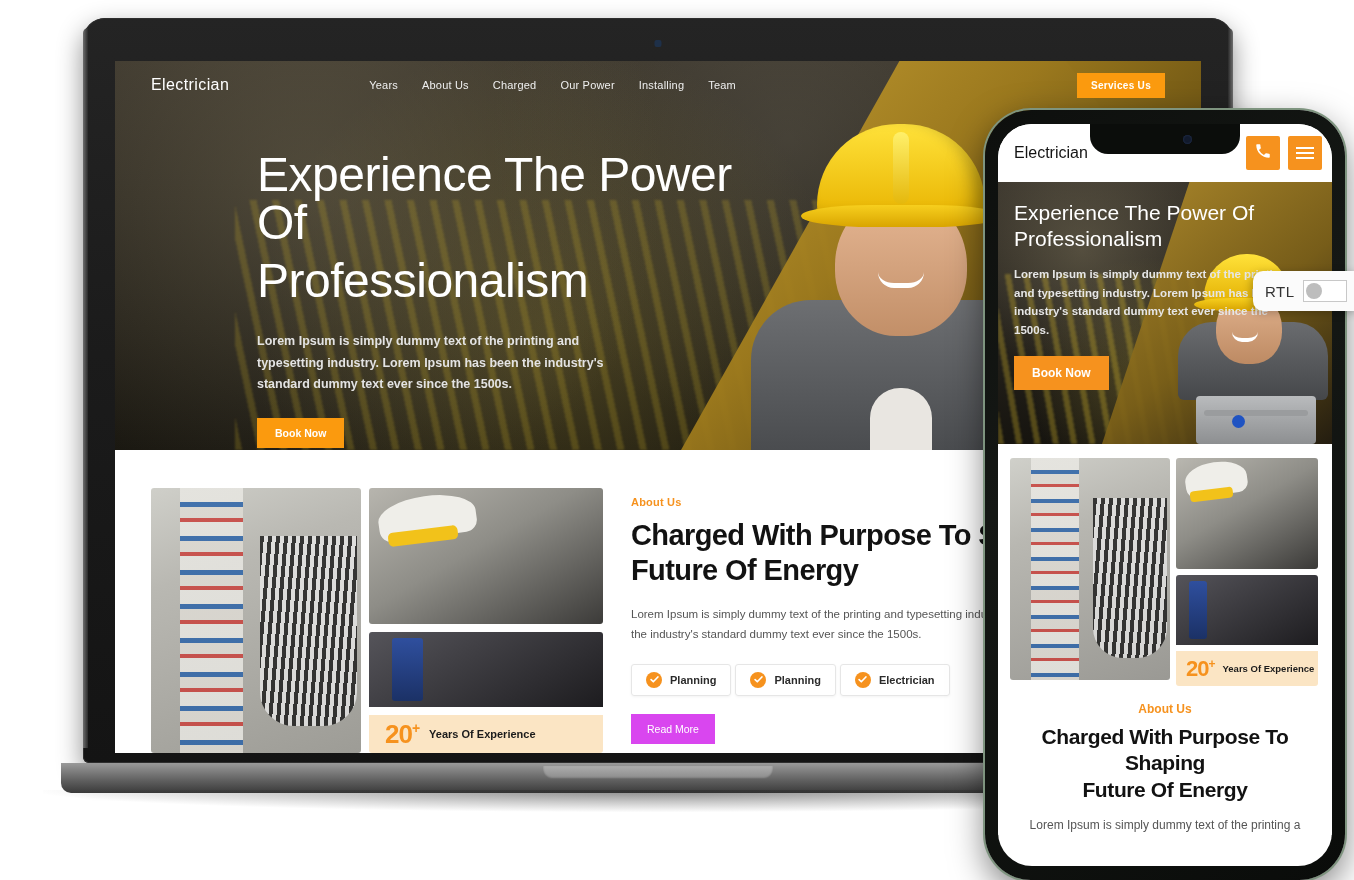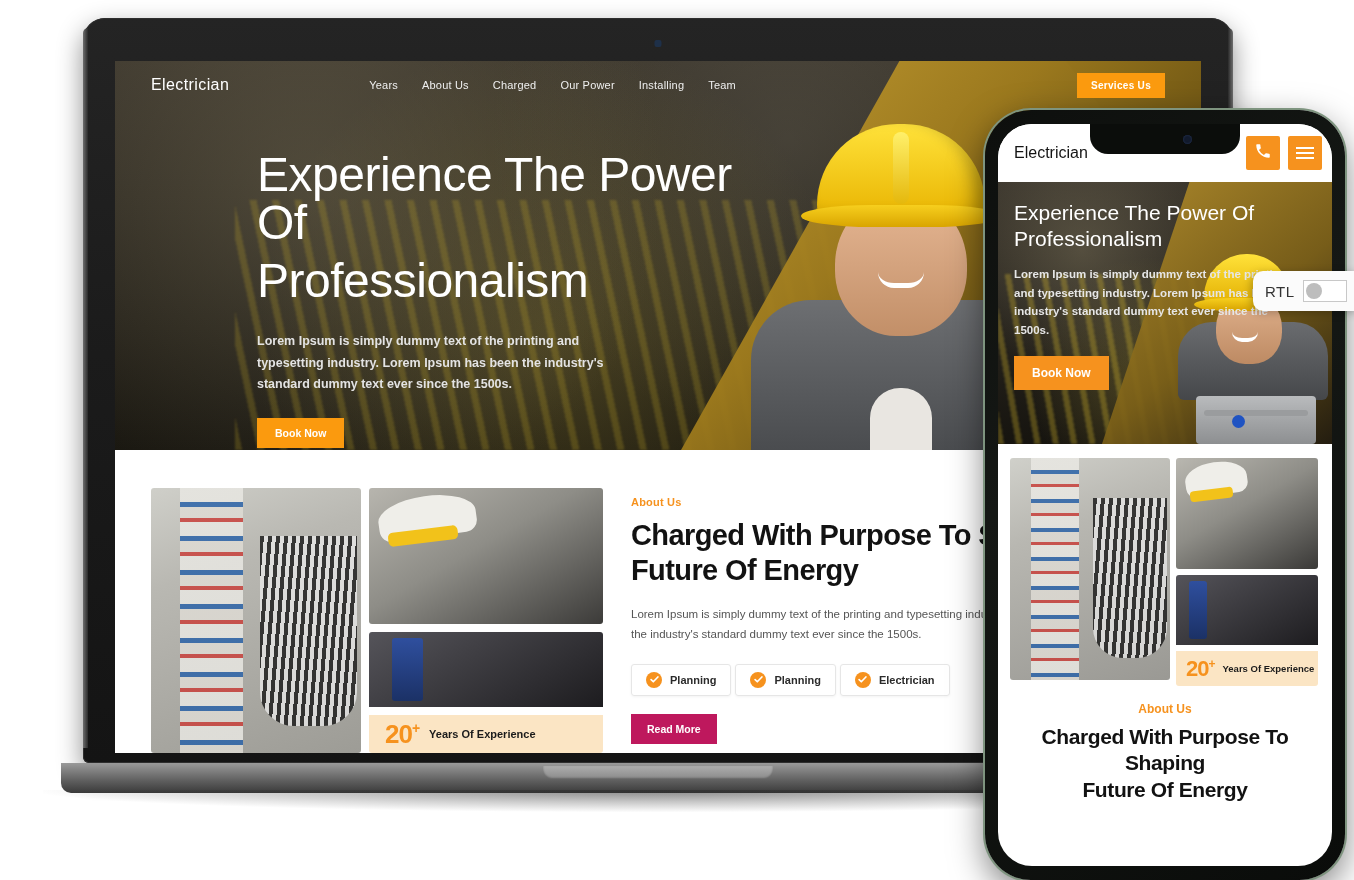--- a/index.html
+++ b/index.html
@@ -123,22 +123,22 @@
     margin-top:10px; letter-spacing:-.6px; white-space:nowrap; }
   .about-p { color:#555; font-size:11.5px; line-height:1.75; margin-top:16px;
     width:500px; }
   .chips { display:flex; gap:4px; margin-top:20px; }
   .chip { display:flex; align-items:center; gap:8px; border:1px solid #e6e6e6;
     border-radius:3px; padding:7px 14px; box-shadow:0 1px 3px rgba(0,0,0,.05); }
   .tick { width:16px; height:16px; border-radius:50%; background:#f6921e;
     display:flex; align-items:center; justify-content:center; }
   .tick svg { width:9px; height:9px; }
   .chip-label { color:#2b2b2b; font-size:11px; font-weight:bold; }
-  .read-btn { display:inline-block; margin-top:18px; background:#be185d; color:#fff;
-    font-size:10.5px; font-weight:bold; padding:9px 16px; }
+  .read-btn { display:inline-block; margin-top:18px; background:#d946ef; color:#fff;
+    font-size:10.5px; font-weight:normal; padding:9px 16px; }
 
   
   .phone { position:absolute; left:985px; top:110px; width:360px; height:770px; }
   .phone-frame { position:absolute; inset:0; border-radius:46px;
     background:linear-gradient(145deg,#0d0f0d 0%,#151815 40%,#0a0c0a 100%);
     box-shadow:0 0 0 2px #7e947f, 0 12px 34px rgba(0,0,0,.5); }
   .phone-screen { position:absolute; left:13px; top:14px; width:334px; height:742px;
     border-radius:34px; background:#fff; overflow:hidden; }
   .notch { position:absolute; left:50%; top:0; transform:translateX(-50%);
     width:150px; height:30px; background:#0b0d0b; border-radius:0 0 18px 18px; z-index:20; }
@@ -404,20 +404,21 @@
               <span class="m-exp-num"><span>20</span><sup>+</sup></span>
               <span class="m-exp-txt">Years Of Experience</span>
             </div>
           </div>
         </div>
         <div class="m-eyebrow">About Us</div>
         <h2 class="m-h2">
           <span>Charged With Purpose To Shaping</span><br>
           <span>Future Of Energy</span>
         </h2>
+        <p class="m-about-p">Lorem Ipsum is simply dummy text of the printing a</p>
       </div>
     </div>
   </div>
 
   <div class="rtl-widget">
     <span class="rtl-label">RTL</span>
     <span class="rtl-switch">
       <span class="rtl-knob"></span>
     </span>
   </div>

